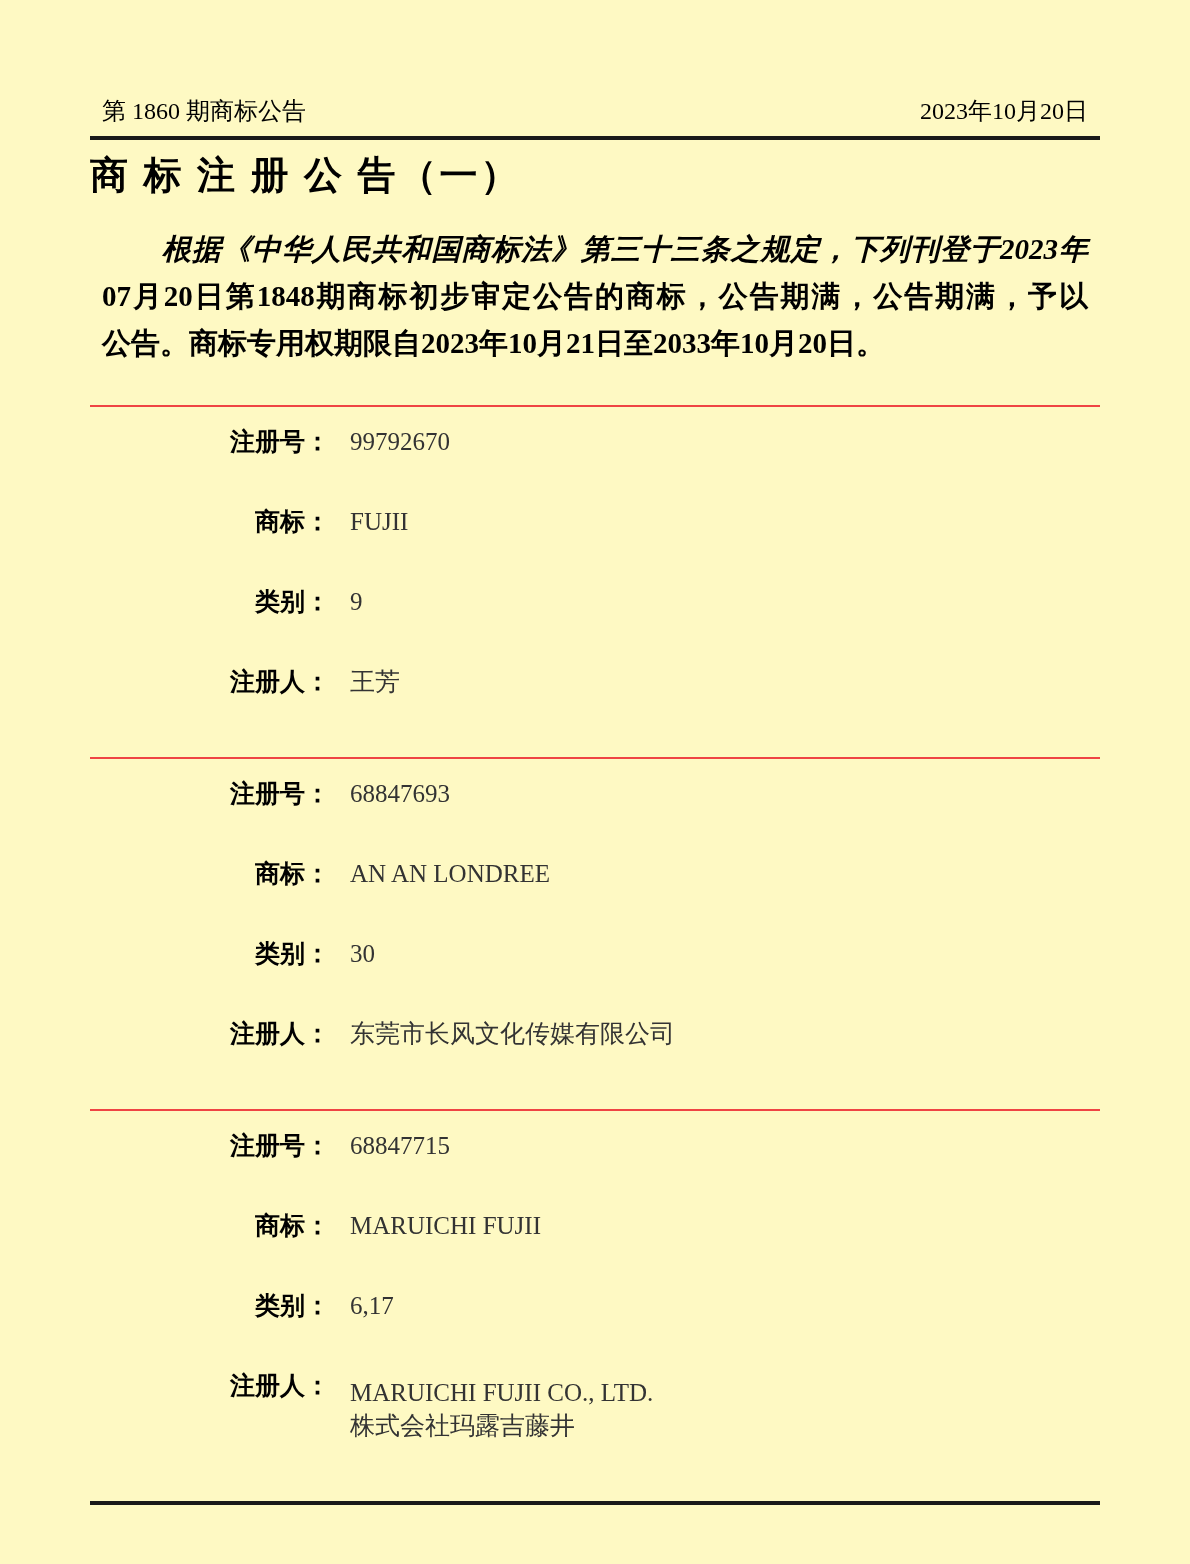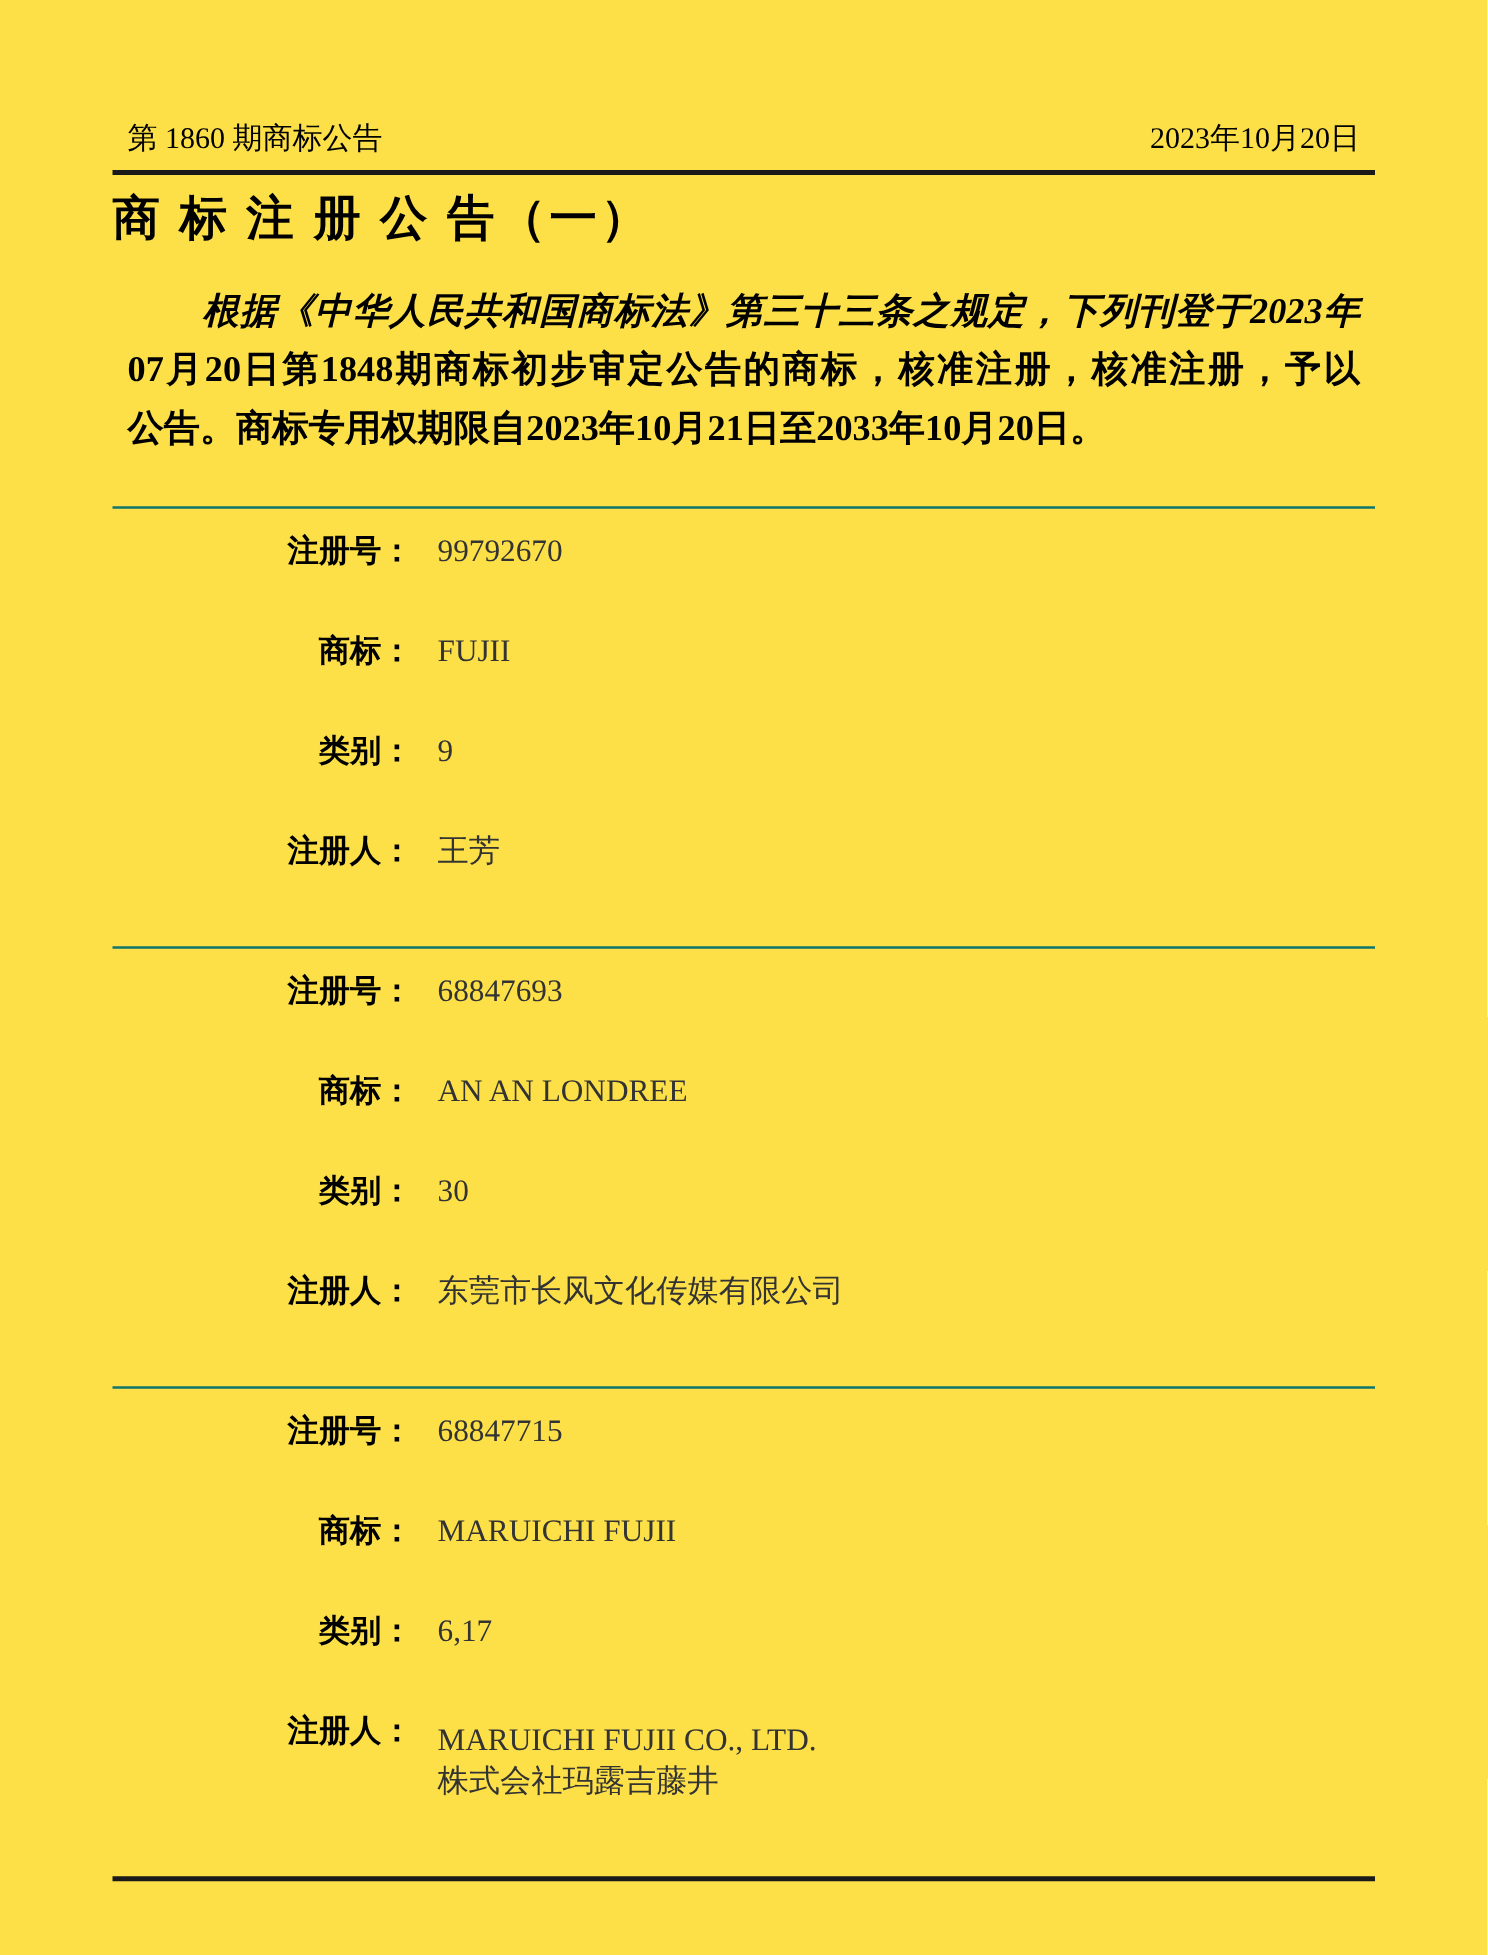--- a/index.html
+++ b/index.html
@@ -1,21 +1,21 @@
 <!DOCTYPE html>
 <html><head>
 <meta charset="utf-8">
 <style>
   * { box-sizing: border-box; }
   html, body { margin: 0; padding: 0; background: #ffffff; }
   .sheet {
     position: relative;
     width: 1190px;
     height: 1564px;
-    background: #fde047;
+    background: #fef9c3;
     color: #000000;
     font-family: "Liberation Serif", "DejaVu Serif", serif;
     overflow: hidden;
   }
   .content { margin: 0 90px; width: 1010px; }
 
   
   .page-header {
     display: flex;
     justify-content: space-between;
@@ -47,21 +47,21 @@
     font-weight: bold;
     line-height: 47px;
   }
   .intro-line { text-align: left; }
   .intro-line.fill { text-align: justify; text-align-last: justify; }
   .intro-line.indent { text-indent: 60px; font-style: italic; }
 
   
   .records { margin-top: 38px; }
   .record {
-    border-top: 2px solid #0f766e;
+    border-top: 2px solid #ef4444;
     padding-top: 18px;
   }
   .field {
     display: flex;
     align-items: flex-start;
     font-size: 25px;
     line-height: 33px;
     margin-bottom: 47px;
   }
   .field.registrant { margin-bottom: 59px; margin-top: 12px; }
@@ -95,21 +95,21 @@
     <div class="page-header">
       <span>第 1860 期商标公告</span>
       <span>2023年10月20日</span>
     </div>
     <div class="rule-thick"></div>
 
     <h1 class="page-title">商 标 注 册 公 告（一）</h1>
 
     <div class="intro">
       <div class="intro-line indent fill">根据《中华人民共和国商标法》第三十三条之规定，下列刊登于2023年</div>
-      <div class="intro-line fill">07月20日第1848期商标初步审定公告的商标，核准注册，核准注册，予以</div>
+      <div class="intro-line fill">07月20日第1848期商标初步审定公告的商标，公告期满，公告期满，予以</div>
       <div class="intro-line">公告。商标专用权期限自2023年10月21日至2033年10月20日。</div>
     </div>
 
     <div class="records">
 
       <div class="record">
         <div class="field">
           <span class="field-label">注册号：</span>
           <span class="field-value">99792670</span>
         </div>

